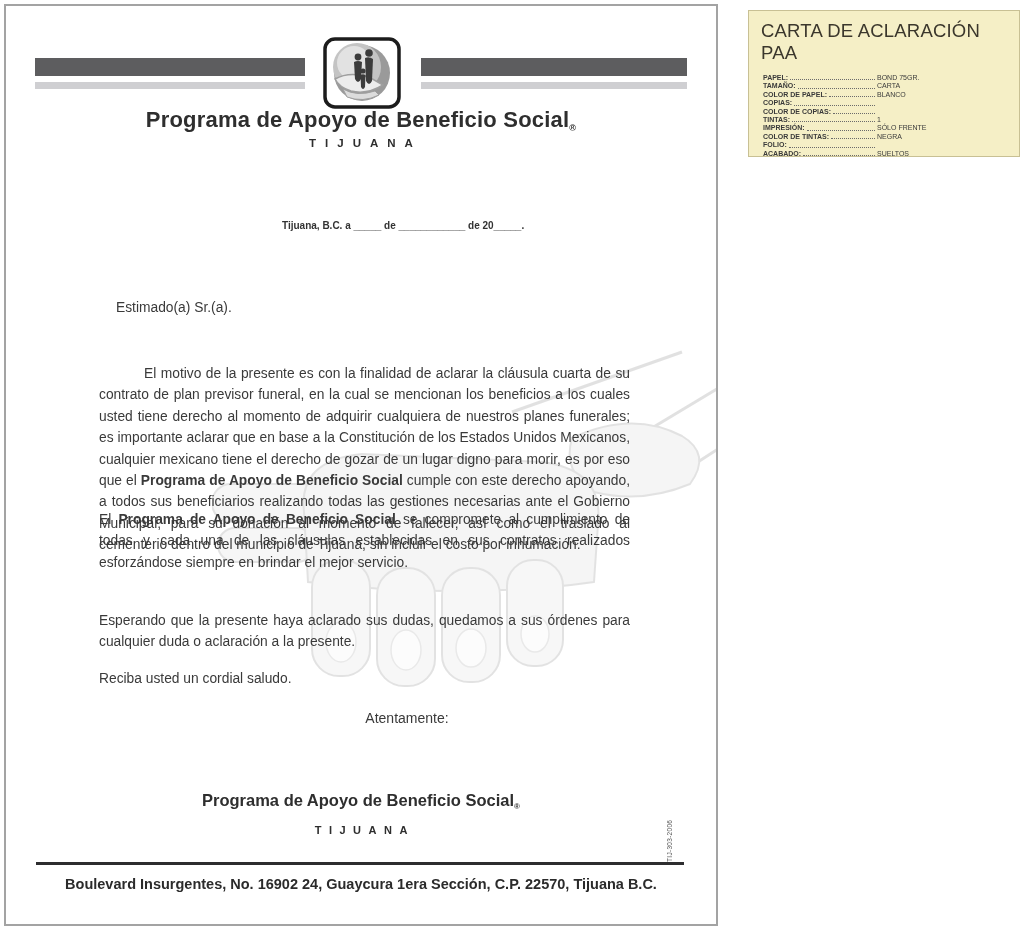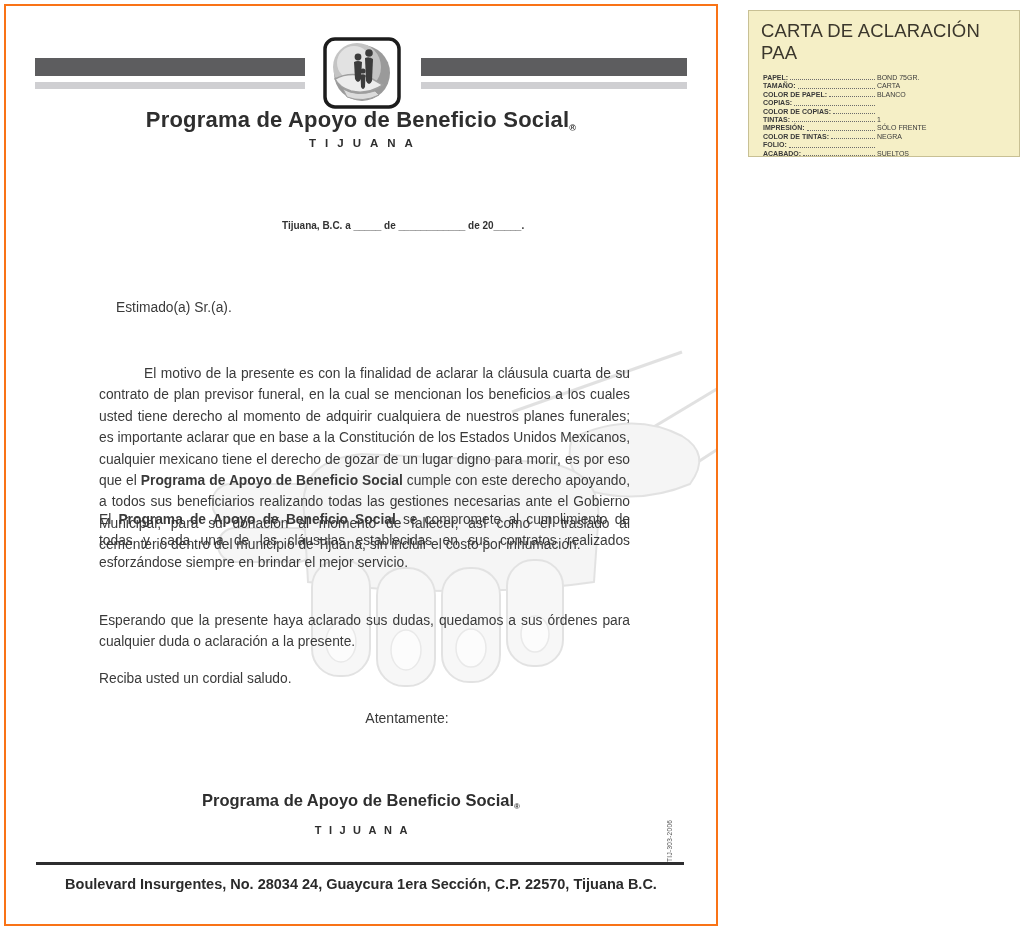--- a/index.html
+++ b/index.html
@@ -2,21 +2,21 @@
 <html><head>
 <meta charset="utf-8">
 <style>
   html,body{margin:0;padding:0;background:#ffffff;}
   body{width:1024px;height:930px;position:relative;overflow:hidden;
        font-family:"Liberation Sans","DejaVu Sans",sans-serif;color:#3a3a3a;}
   .canvas{position:absolute;inset:0;}
 
   
   .page{position:absolute;left:4px;top:4px;width:710px;height:918px;
-        background:#fff;border:2px solid #f97316;overflow:hidden;}
+        background:#fff;border:2px solid #a3a3a3;overflow:hidden;}
 
   .wm{position:absolute;left:206px;top:336px;width:520px;height:364px;
       z-index:0;pointer-events:none;opacity:.55;}
 
   .page > .layer{position:absolute;z-index:1;}
 
   .bar{position:absolute;}
   .bar.dark{background:#5d5d5f;height:18px;top:52px;}
   .bar.light{background:#cfcfd2;height:7px;top:76px;}
   .bar.l{left:29px;width:270px;}
@@ -138,21 +138,21 @@
     <p class="layer para p2"><span>El </span><strong>Programa de Apoyo de Beneficio Social</strong><span> se compromete al cumplimiento de todas y cada una de las cláusulas establecidas en sus contratos realizados esforzándose siempre en brindar el mejor servicio.</span></p>
 
     <p class="layer para p4">Reciba usted un cordial saludo.</p>
 
     <div class="closing">Atentamente:</div>
     <div class="sig-name"><span>Programa de Apoyo de Beneficio Social</span><span class="reg">®</span></div>
     <div class="sig-city">TIJUANA</div>
 
     <div class="form-code">TIJ-303-2006</div>
     <div class="footer-rule"></div>
-    <div class="footer-address">Boulevard Insurgentes, No. 28034 24, Guaycura 1era Sección, C.P. 22570, Tijuana B.C.</div>
+    <div class="footer-address">Boulevard Insurgentes, No. 16902 24, Guaycura 1era Sección, C.P. 22570, Tijuana B.C.</div>
   </div>
 
   <div class="spec-box">
     <div class="spec-title">CARTA DE ACLARACIÓN PAA</div>
     <div class="spec-rows">
       <div class="spec-row">
           <span class="spec-label">PAPEL:</span>
           <span class="spec-leader"></span>
           <span class="spec-value">BOND 75GR.</span>
         </div>

